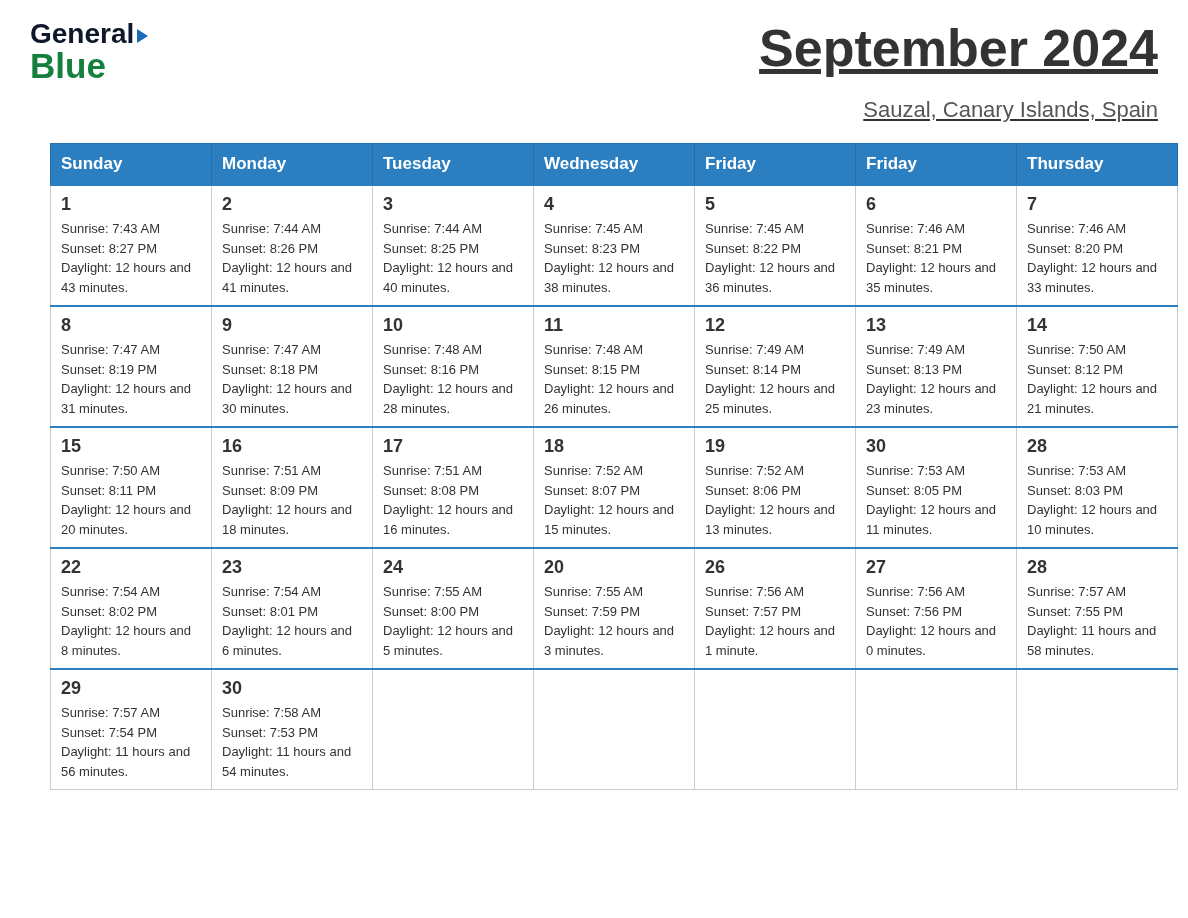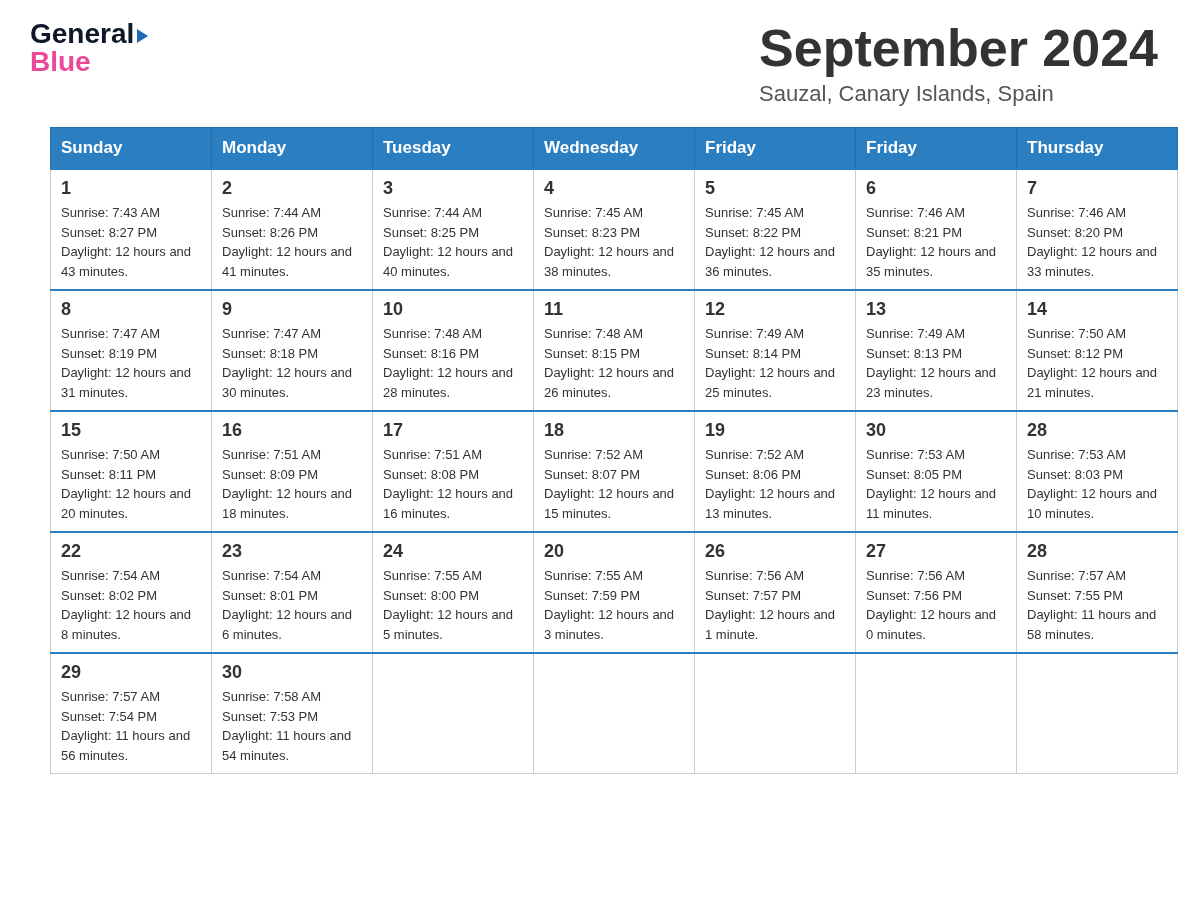--- a/index.html
+++ b/index.html
@@ -22,37 +22,39 @@
       flex-direction: column;
       align-items: flex-start;
     }
     .logo-text {
       font-size: 28px;
       font-weight: bold;
       color: #0f172a;
       line-height: 1;
     }
     .logo-line2 {
-      font-size: 28px;
-      font-weight: bold;
-      color: #ec4899;
+      font-size: 35px;
+      font-weight: bold;
+      color: #15803d;
       line-height: 1;
     }
     .title-block {
+      text-align: right;
+      text-decoration: underline;
     }
     .month-year {
       font-size: 52px;
       font-weight: bold;
       color: #333;
       line-height: 1.1;
     }
     .location {
       font-size: 22px;
       color: #555;
-      margin-top: 4px;
+      margin-top: 20px;
     }
     table {
       width: 100%;
       border-collapse: collapse;
       table-layout: fixed;
       margin-left: 20px;
     }
     thead tr th {
       background-color: #2b7fc1;
       color: #fff;

